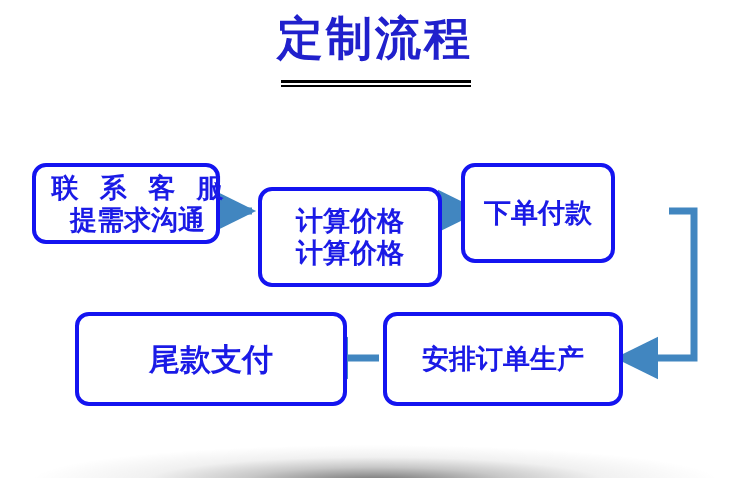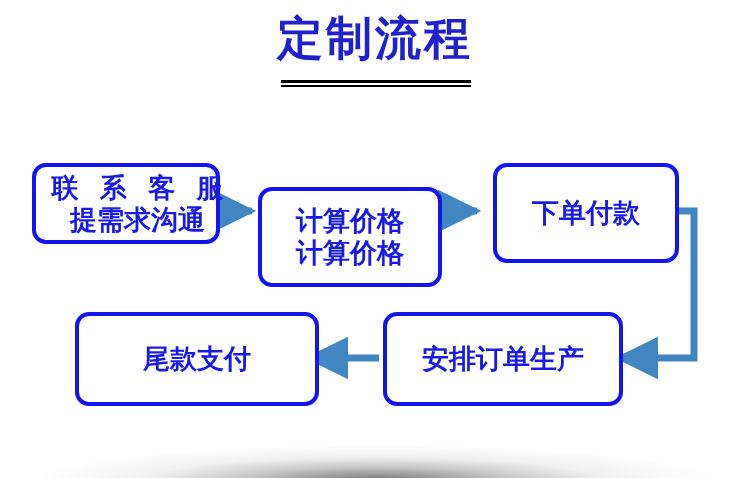--- a/index.html
+++ b/index.html
@@ -75,22 +75,22 @@
     text-align: center;
     white-space: nowrap;
   }
   .node .line {
     display: block;
   }
 
   #node-contact   { left: 32px;  top: 163px; width: 188px; height: 81px; font-size: 27px; padding-left: 23px; }
   #node-contact .line-1 { letter-spacing: 6px; padding-left: 6px; }
   #node-quote     { left: 258px; top: 163px; width: 184px; height: 100px; font-size: 27px; margin-top: 24px; }
-  #node-pay       { left: 493px; top: 163px; width: 186px; height: 100px; font-size: 27px; }
-  #node-final     { left: 75px;  top: 312px; width: 244px; height: 94px;  font-size: 27px; }
+  #node-pay       { left: 461px; top: 163px; width: 154px; height: 100px; font-size: 27px; }
+  #node-final     { left: 75px;  top: 312px; width: 272px; height: 94px;  font-size: 31px; }
   #node-produce   { left: 383px; top: 312px; width: 240px; height: 94px;  font-size: 27px; }
 
   
   #connectors {
     position: absolute;
     left: 0;
     top: 0;
     width: 750px;
     height: 478px;
     pointer-events: none;

